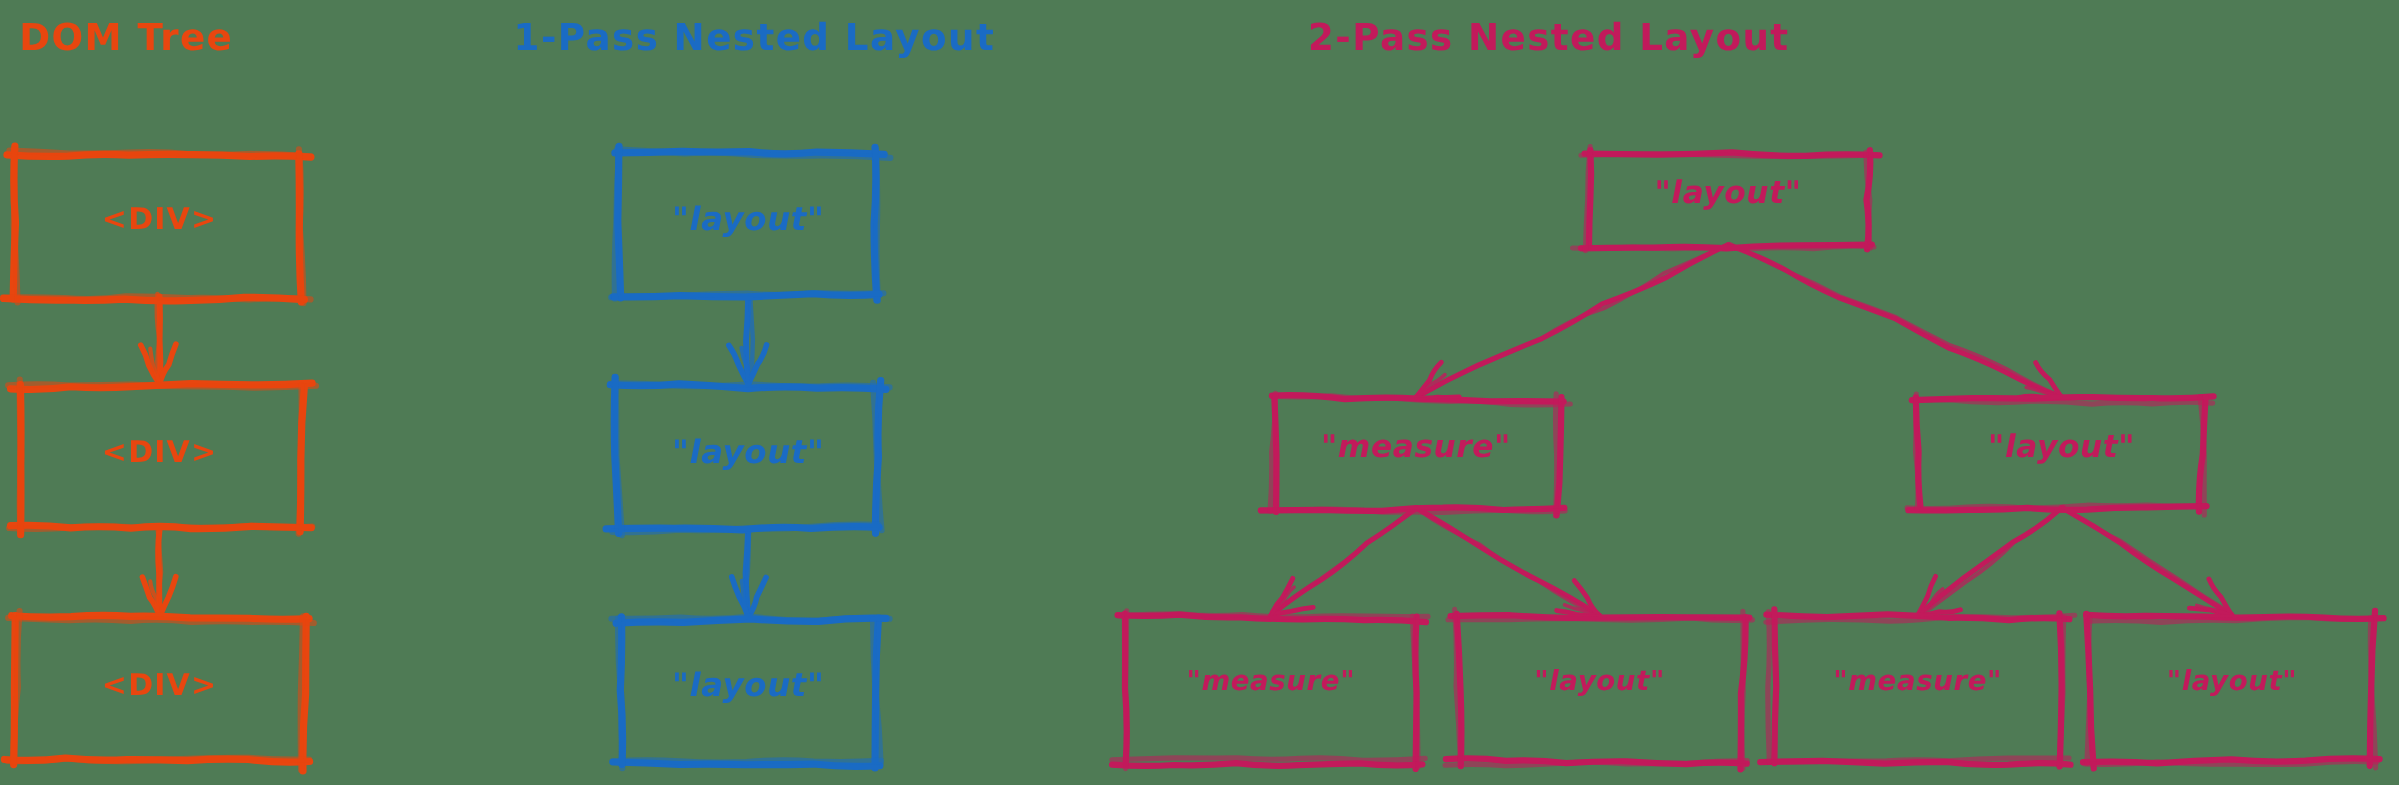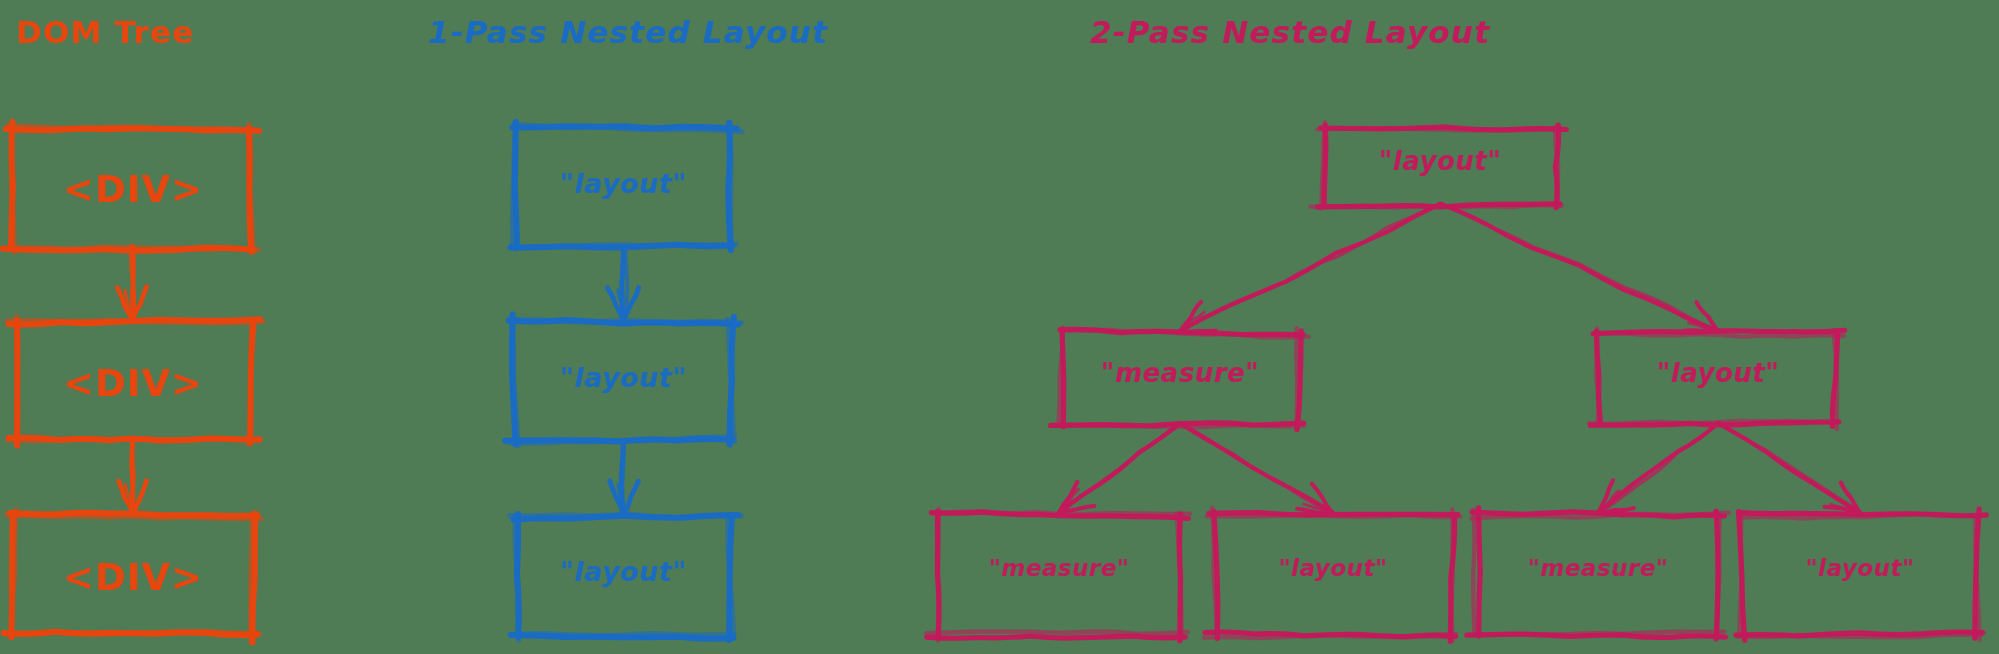--- a/index.html
+++ b/index.html
@@ -13,35 +13,34 @@
   #stage{position:absolute;left:0;top:0;width:1999px;height:474px;}
   svg.layer{position:absolute;left:0;top:0;width:1999px;height:654px;}
 
   .title{
     position:absolute;
     font-family:"DejaVu Sans", sans-serif;
     font-weight:700;
     font-size:31px;
     letter-spacing:1.2px;
     white-space:nowrap;
-    font-style:italic;
   }
   #title-dom{left:16px;top:14px;color:#e8460f;font-style:normal;}
   #title-onepass{left:428px;top:14px;color:#1a6bc4;}
   #title-twopass{left:1090px;top:14px;color:#c21a5b;}
 
   .boxlabel{
     position:absolute;
     font-family:"DejaVu Sans", sans-serif;
     font-weight:700;
     white-space:nowrap;
     text-align:center;
     pointer-events:none;
   }
-  .lbl-dom{color:#e8460f;font-size:37px;letter-spacing:1px;}
+  .lbl-dom{color:#e8460f;font-size:25px;letter-spacing:1px;}
   .lbl-blue{color:#1a6bc4;font-size:27px;font-style:italic;letter-spacing:.5px;}
   .lbl-pink{color:#c21a5b;font-size:26px;font-style:italic;letter-spacing:.5px;}
   .lbl-pink-sm{color:#c21a5b;font-size:23px;font-style:italic;letter-spacing:.5px;}
 </style>
 </head>
 <body>
 
 <div id="stage">
 
   <svg class="layer" id="sketch-layer" viewBox="0 0 1999 654">

